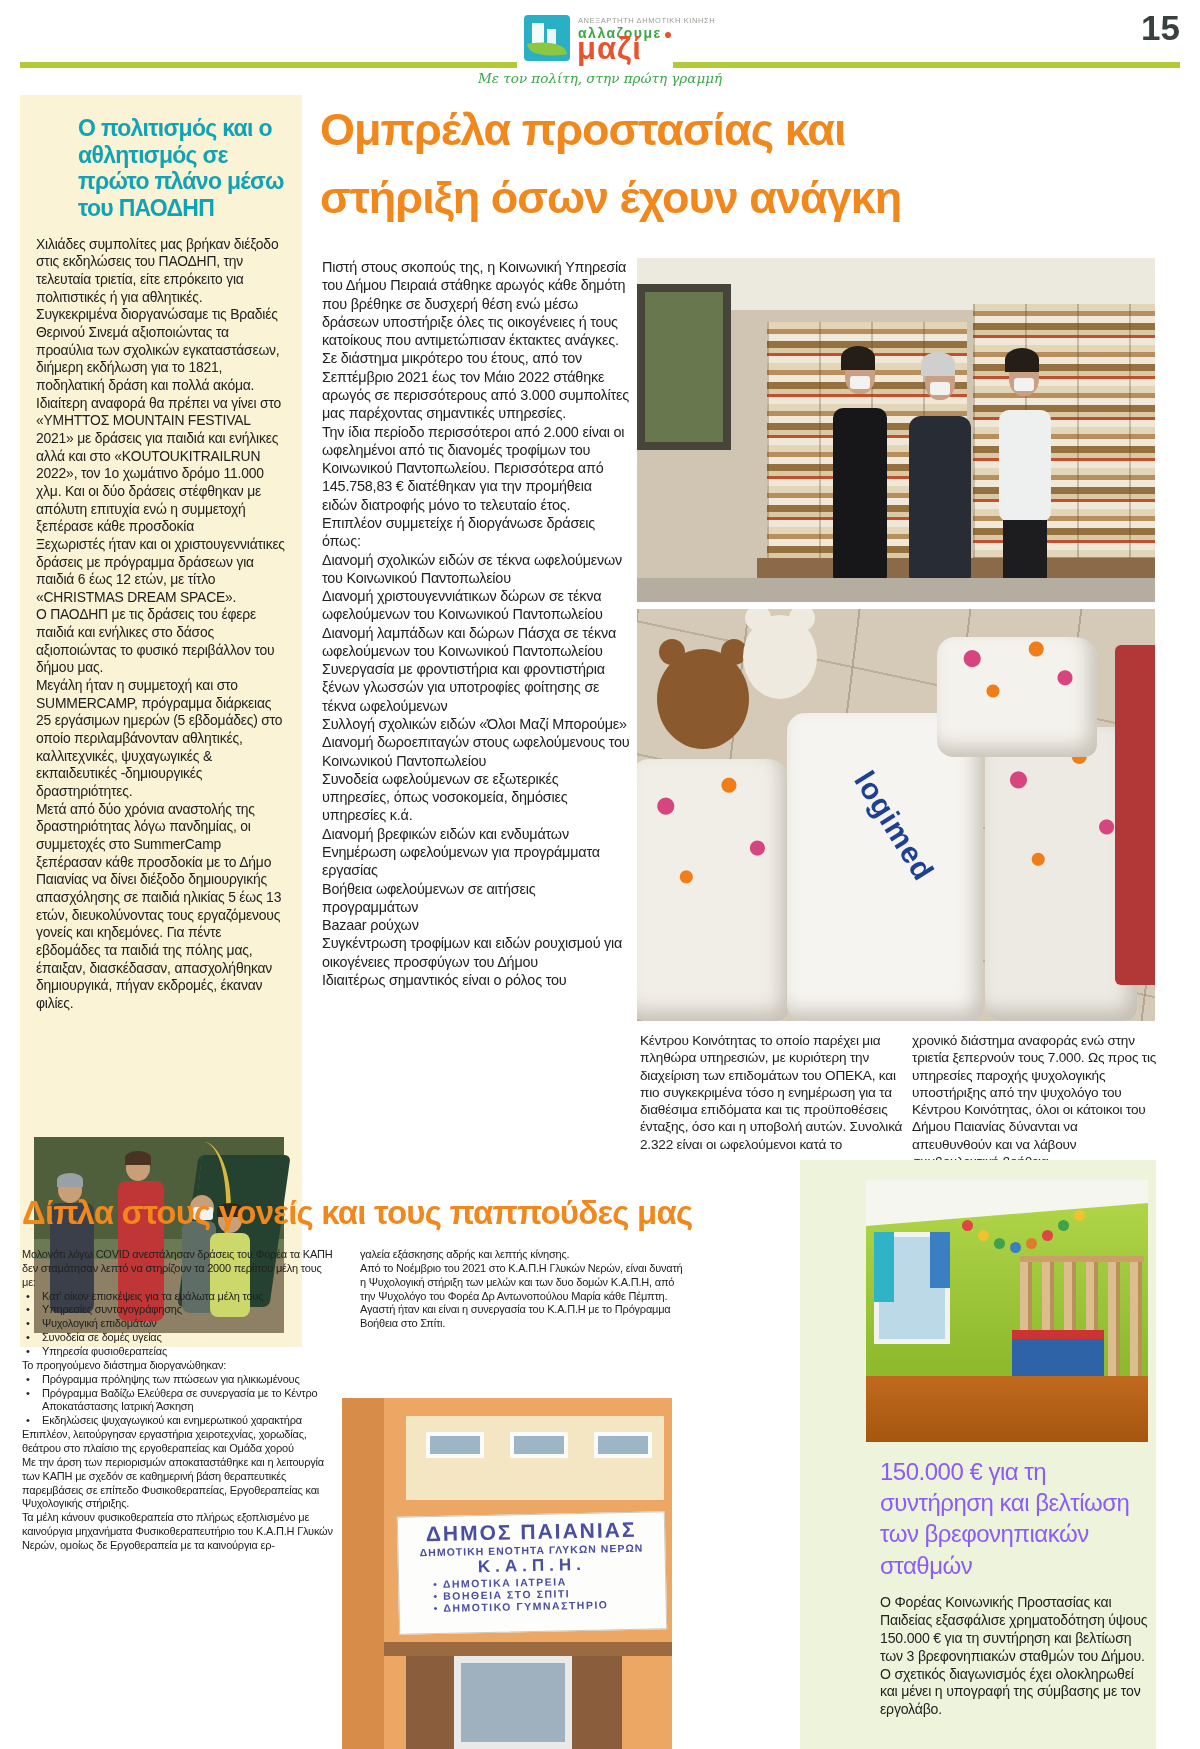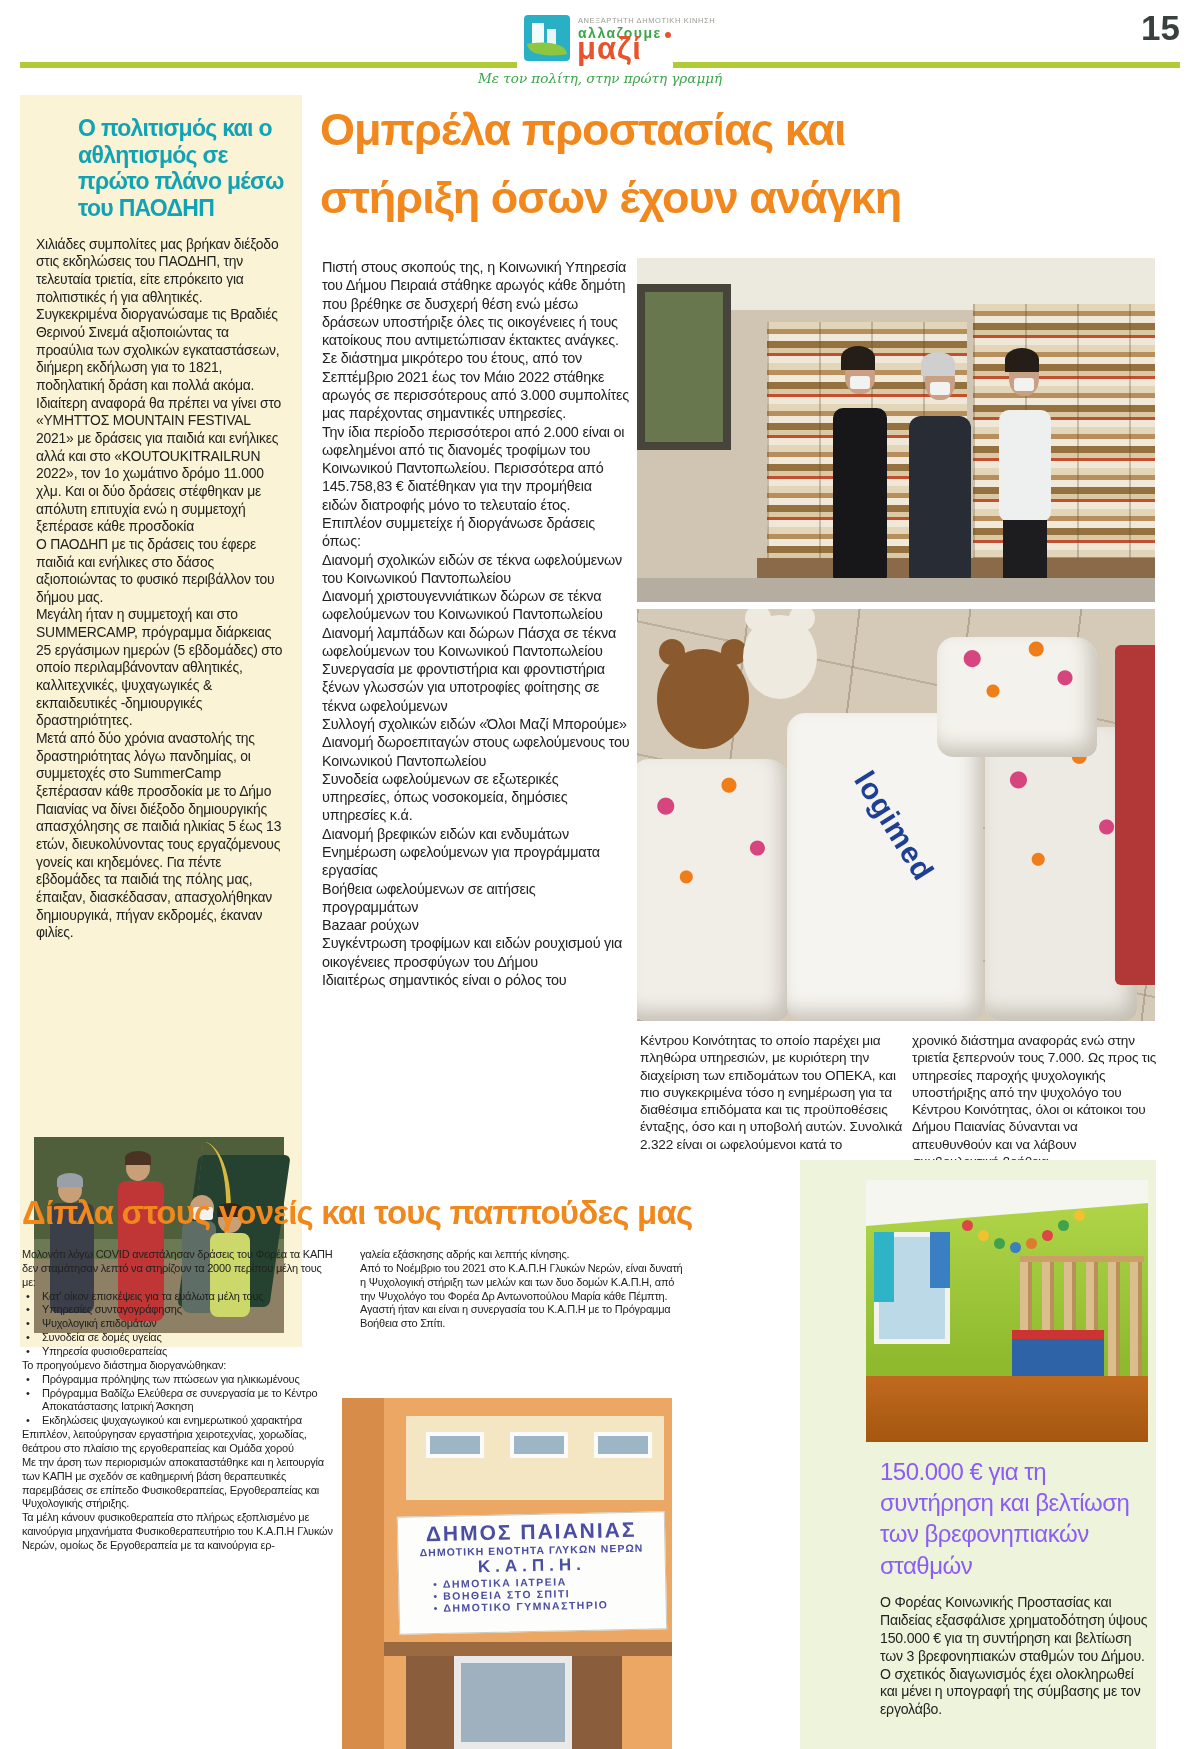--- a/index.html
+++ b/index.html
@@ -143,20 +143,21 @@
   <div class="mh-brand1">αλλαζουμε</div>
   <div class="mh-brand2">μαζί</div>
   <div class="mh-tagline">Με τον πολίτη, στην πρώτη γραμμή</div>
   <div class="page-num">15</div>
 
   <div class="sidebar">
     <h2>Ο πολιτισμός και ο αθλητισμός σε πρώτο πλάνο μέσω του ΠΑΟΔΗΠ</h2>
     <p>Χιλιάδες συμπολίτες μας βρήκαν διέξοδο στις εκδηλώσεις του ΠΑΟΔΗΠ, την τελευταία τριετία, είτε επρόκειτο για πολιτιστικές ή για αθλητικές.</p>
     <p>Συγκεκριμένα διοργανώσαμε τις Βραδιές Θερινού Σινεμά αξιοποιώντας τα προαύλια των σχολικών εγκαταστάσεων, διήμερη εκδήλωση για το 1821, ποδηλατική δράση και πολλά ακόμα.</p>
     <p>Ιδιαίτερη αναφορά θα πρέπει να γίνει στο «ΥΜΗΤΤΟΣ MOUNTAIN FESTIVAL 2021» με δράσεις για παιδιά και ενήλικες αλλά και στο «KOUTOUKITRAILRUN 2022», τον 1ο χωμάτινο δρόμο 11.000 χλμ. Και οι δύο δράσεις στέφθηκαν με απόλυτη επιτυχία ενώ η συμμετοχή ξεπέρασε κάθε προσδοκία</p>
+    <p>Ξεχωριστές ήταν και οι χριστουγεννιάτικες δράσεις με πρόγραμμα δράσεων για παιδιά 6 έως 12 ετών, με τίτλο «CHRISTMAS DREAM SPACE».</p>
     <p>Ο ΠΑΟΔΗΠ με τις δράσεις του έφερε παιδιά και ενήλικες στο δάσος αξιοποιώντας το φυσικό περιβάλλον του δήμου μας.</p>
     <p>Μεγάλη ήταν η συμμετοχή και στο SUMMERCAMP, πρόγραμμα διάρκειας 25 εργάσιμων ημερών (5 εβδομάδες) στο οποίο περιλαμβάνονταν αθλητικές, καλλιτεχνικές, ψυχαγωγικές &amp; εκπαιδευτικές -δημιουργικές δραστηριότητες.</p>
     <p>Μετά από δύο χρόνια αναστολής της δραστηριότητας λόγω πανδημίας, οι συμμετοχές στο SummerCamp ξεπέρασαν κάθε προσδοκία με το Δήμο Παιανίας να δίνει διέξοδο δημιουργικής απασχόλησης σε παιδιά ηλικίας 5 έως 13 ετών, διευκολύνοντας τους εργαζόμενους γονείς και κηδεμόνες. Για πέντε εβδομάδες τα παιδιά της πόλης μας, έπαιξαν, διασκέδασαν, απασχολήθηκαν δημιουργικά, πήγαν εκδρομές, έκαναν φιλίες.</p>
     <div class="photo-archery">
       <div class="tent"></div>
       <div class="bow"></div>
       <div class="fig" style="left:16px;top:66px;width:44px;height:110px;background:#3a3f4a;">
         <div class="head"></div>
           <div class="hair" style="background:#9aa0a8;"></div>
       </div>

